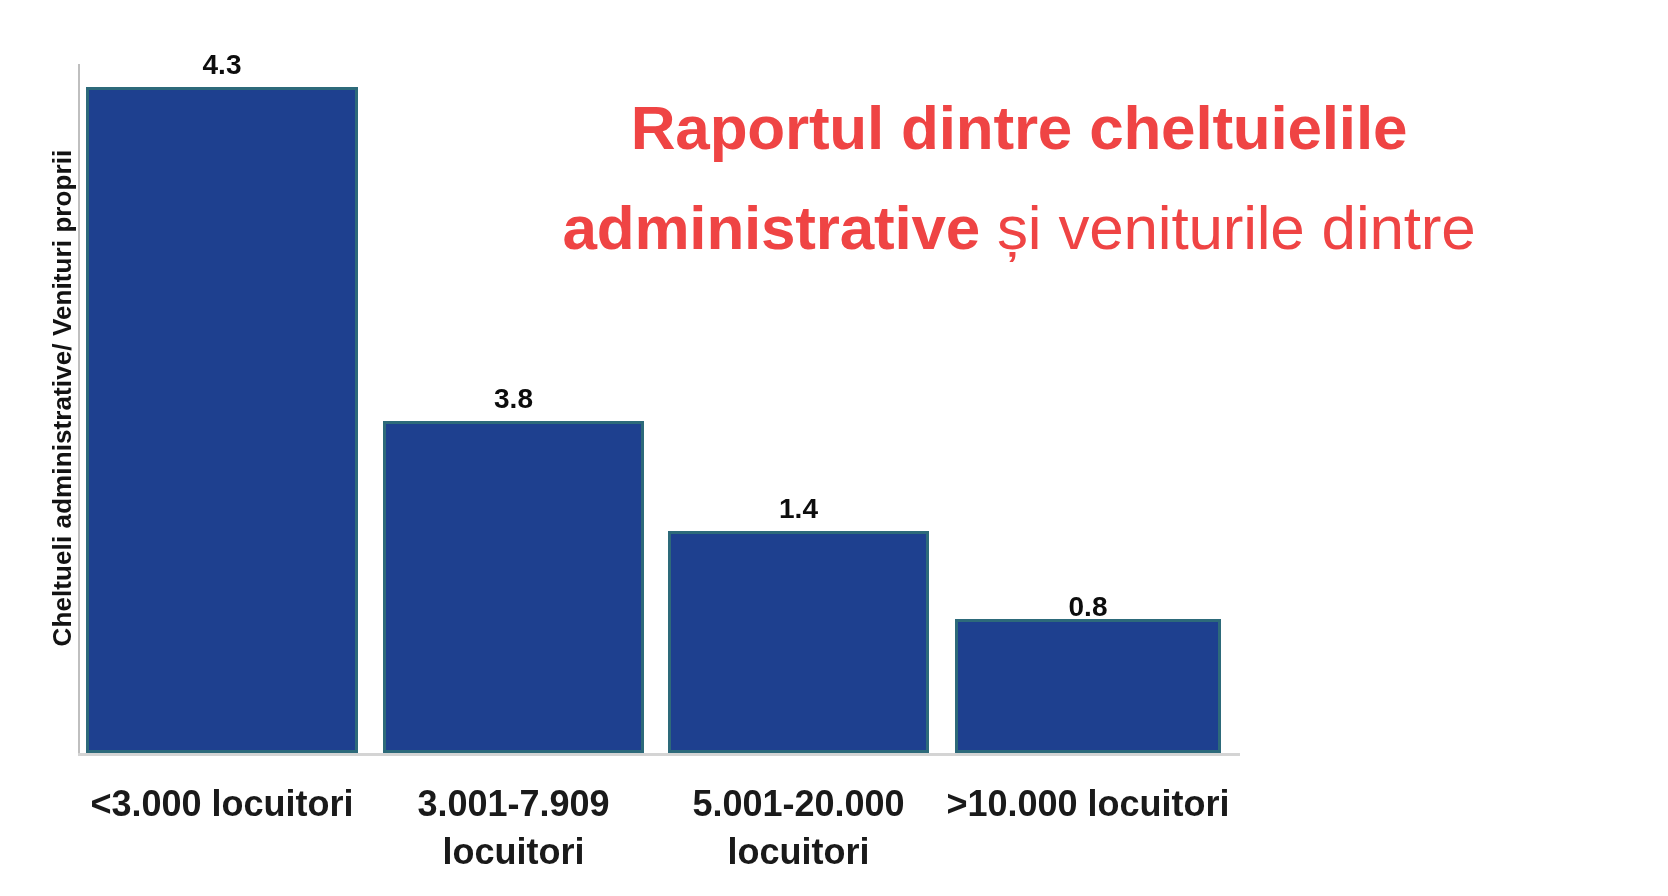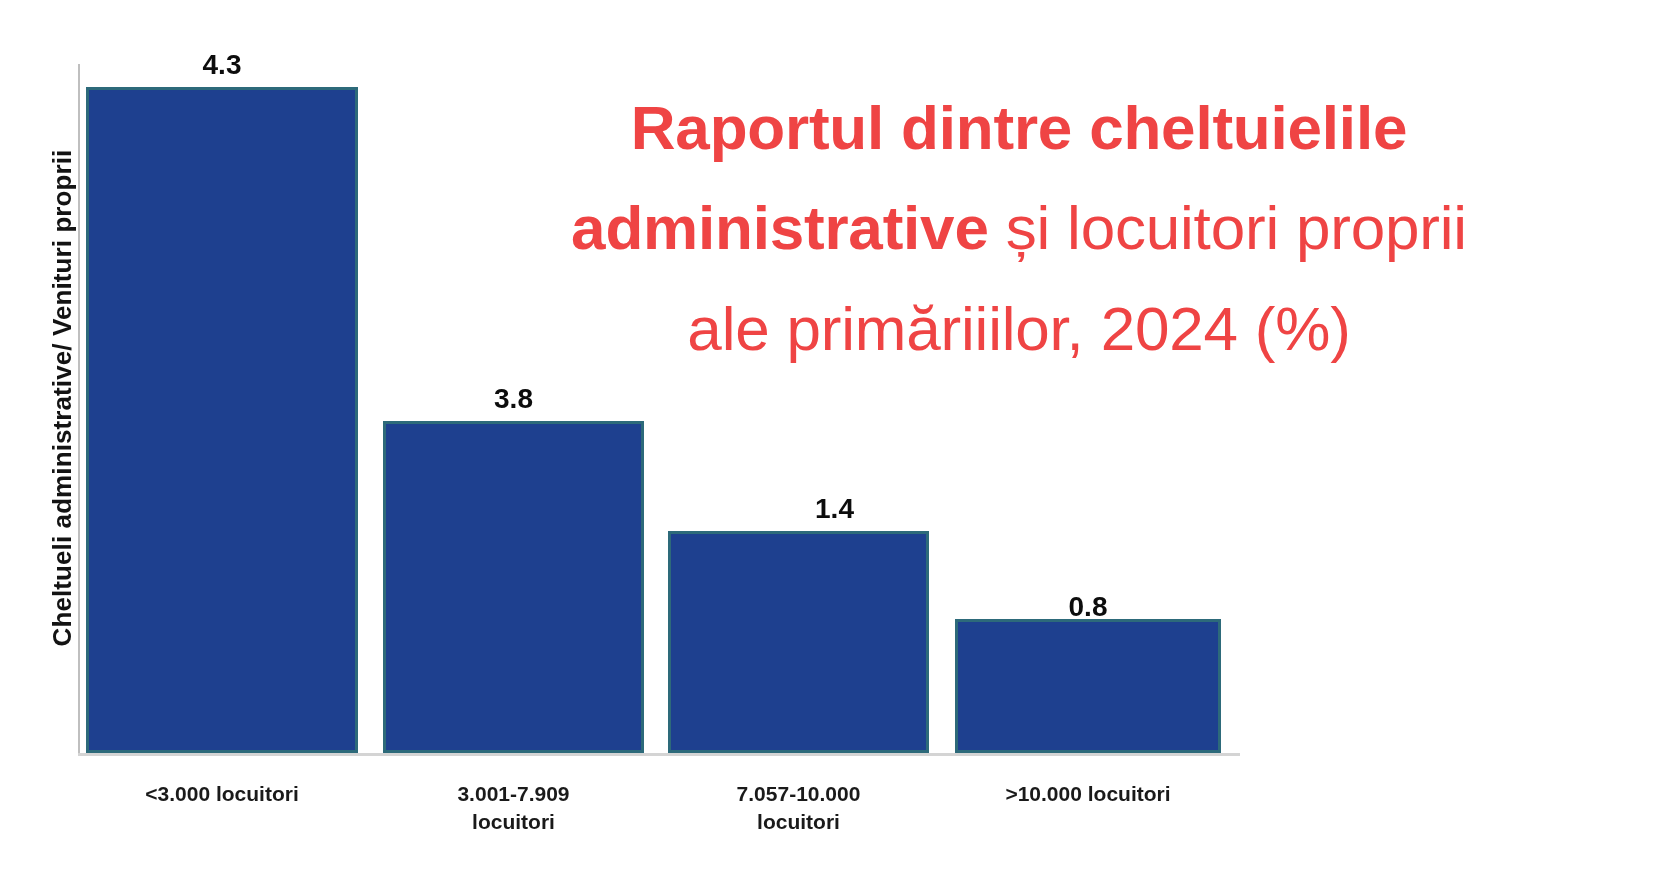--- a/index.html
+++ b/index.html
@@ -108,41 +108,41 @@
     white-space: nowrap;
   }
   .bar-cat-label {
     position: absolute;
     left: 50%;
     transform: translateX(-50%);
     top: 100%;
     margin-top: 27px;
     color: #1a1a1a;
     font-weight: 700;
-    font-size: 21px;
+    font-size: 36px;
     line-height: 1.32;
     text-align: center;
     white-space: pre-line;
     width: 330px;
   }
 
   
   #bar-group-0 { left: 8px;   width: 272px; }
   #bar-group-1 { left: 305px; width: 261px; }
   #bar-group-2 { left: 590px; width: 261px; }
   #bar-group-3 { left: 877px; width: 266px; }
 
   #bar-group-0 .bar-rect { height: 666px; }
   #bar-group-1 .bar-rect { height: 332px; }
   #bar-group-2 .bar-rect { height: 222px; }
   #bar-group-3 .bar-rect { height: 134px; }
 
   #bar-group-0 .bar-value { bottom: 674px; }
   #bar-group-1 .bar-value { bottom: 340px; }
-  #bar-group-2 .bar-value { bottom: 230px; margin-left: 36px; }
+  #bar-group-2 .bar-value { bottom: 230px; }
   #bar-group-3 .bar-value { bottom: 132px; }
 
   
   #y-axis-title {
     position: absolute;
     left: 0px;
     top: 0px;
     width: 716px;
     height: 56px;
     transform: rotate(-90deg);
@@ -159,22 +159,21 @@
     white-space: nowrap;
   }
 </style>
 </head>
 <body>
 
 <div id="chart-figure">
 
   <div id="chart-title">
     <span class="t-line t-line-1"><span class="t-bold">Raportul dintre cheltuielile</span></span>
-    <span class="t-line t-line-2"><span class="t-bold">administrative</span><span> și locuitori proprii</span></span>
-    <span class="t-line t-line-3"><span>ale primăriiilor, 2024 (%)</span></span>
+    <span class="t-line t-line-2"><span class="t-bold">administrative</span><span> și veniturile dintre</span></span>
   </div>
 
   <div id="y-axis-title">Cheltueli administrative/ Venituri proprii</div>
 
   <div id="plot-area">
 
     <div id="y-axis-line"></div>
     <div id="x-axis-line"></div>
 
     <div id="bars-group">
@@ -188,21 +187,21 @@
       <div class="bar-group" id="bar-group-1">
         <div class="bar-value">3.8</div>
         <div class="bar-rect"></div>
         <div class="bar-cat-label">3.001-7.909
 locuitori</div>
       </div>
 
       <div class="bar-group" id="bar-group-2">
         <div class="bar-value">1.4</div>
         <div class="bar-rect"></div>
-        <div class="bar-cat-label">7.057-10.000
+        <div class="bar-cat-label">5.001-20.000
 locuitori</div>
       </div>
 
       <div class="bar-group" id="bar-group-3">
         <div class="bar-value">0.8</div>
         <div class="bar-rect"></div>
         <div class="bar-cat-label">&gt;10.000 locuitori</div>
       </div>
 
     </div>

